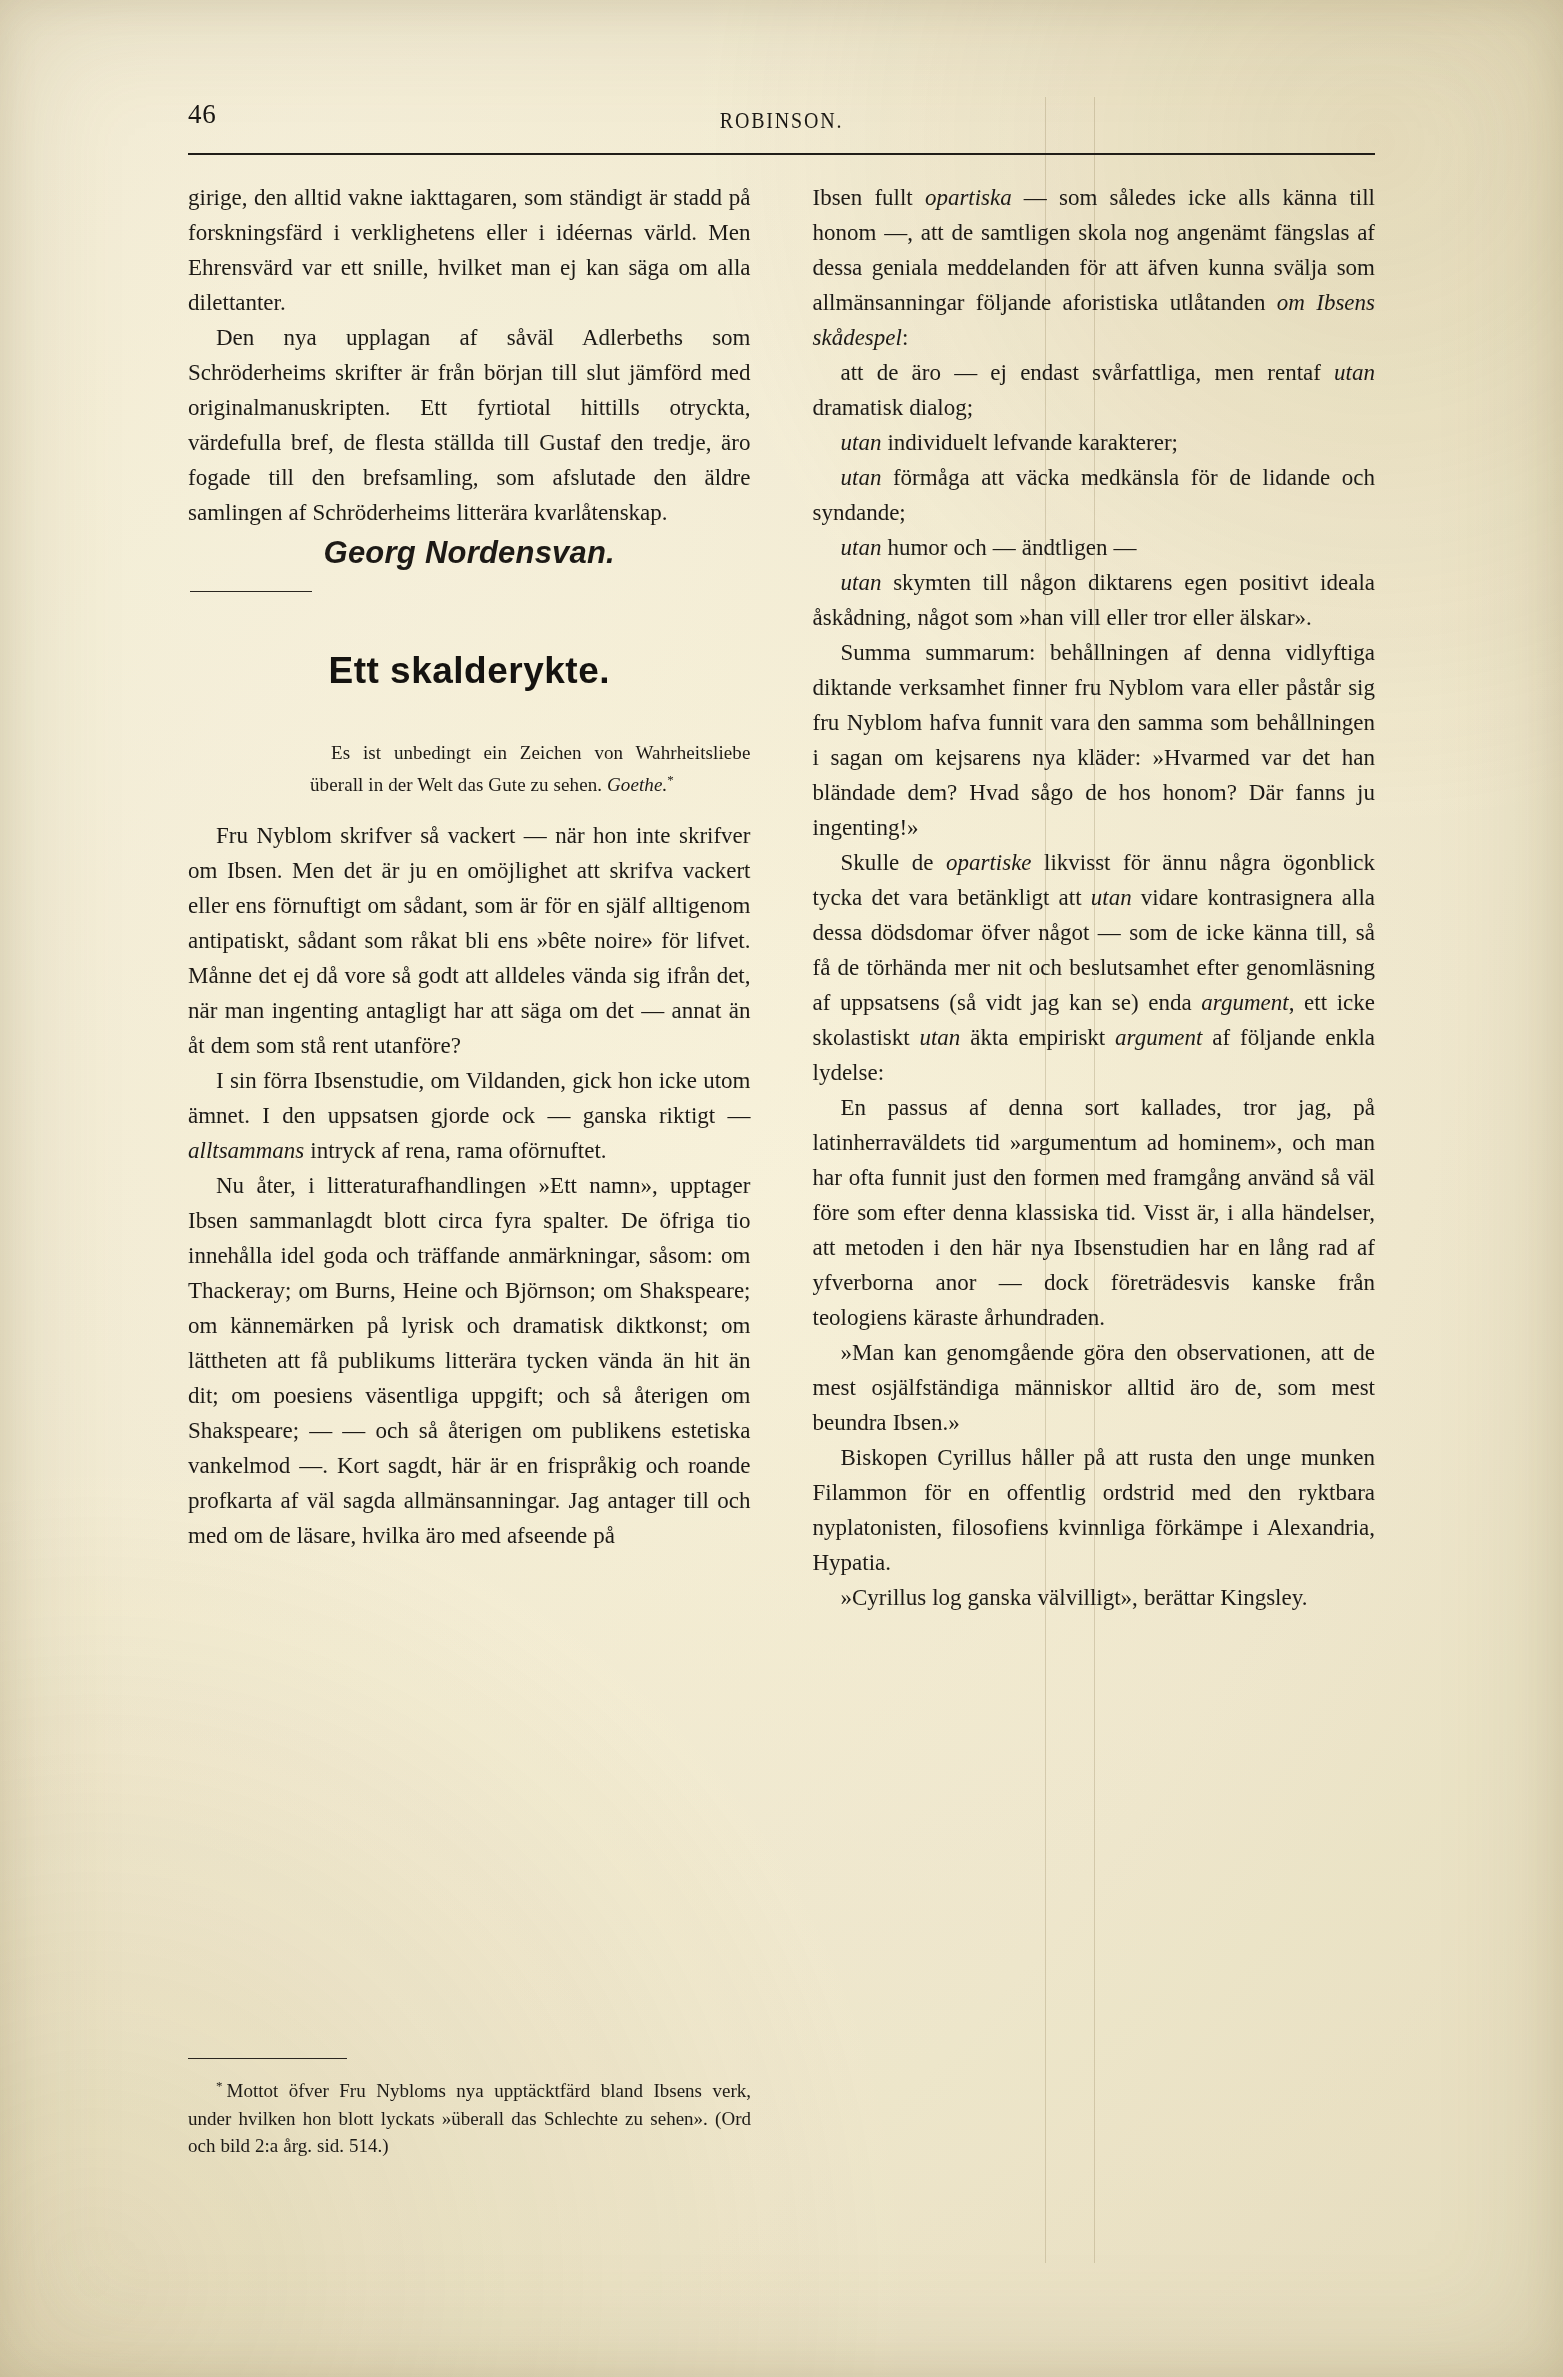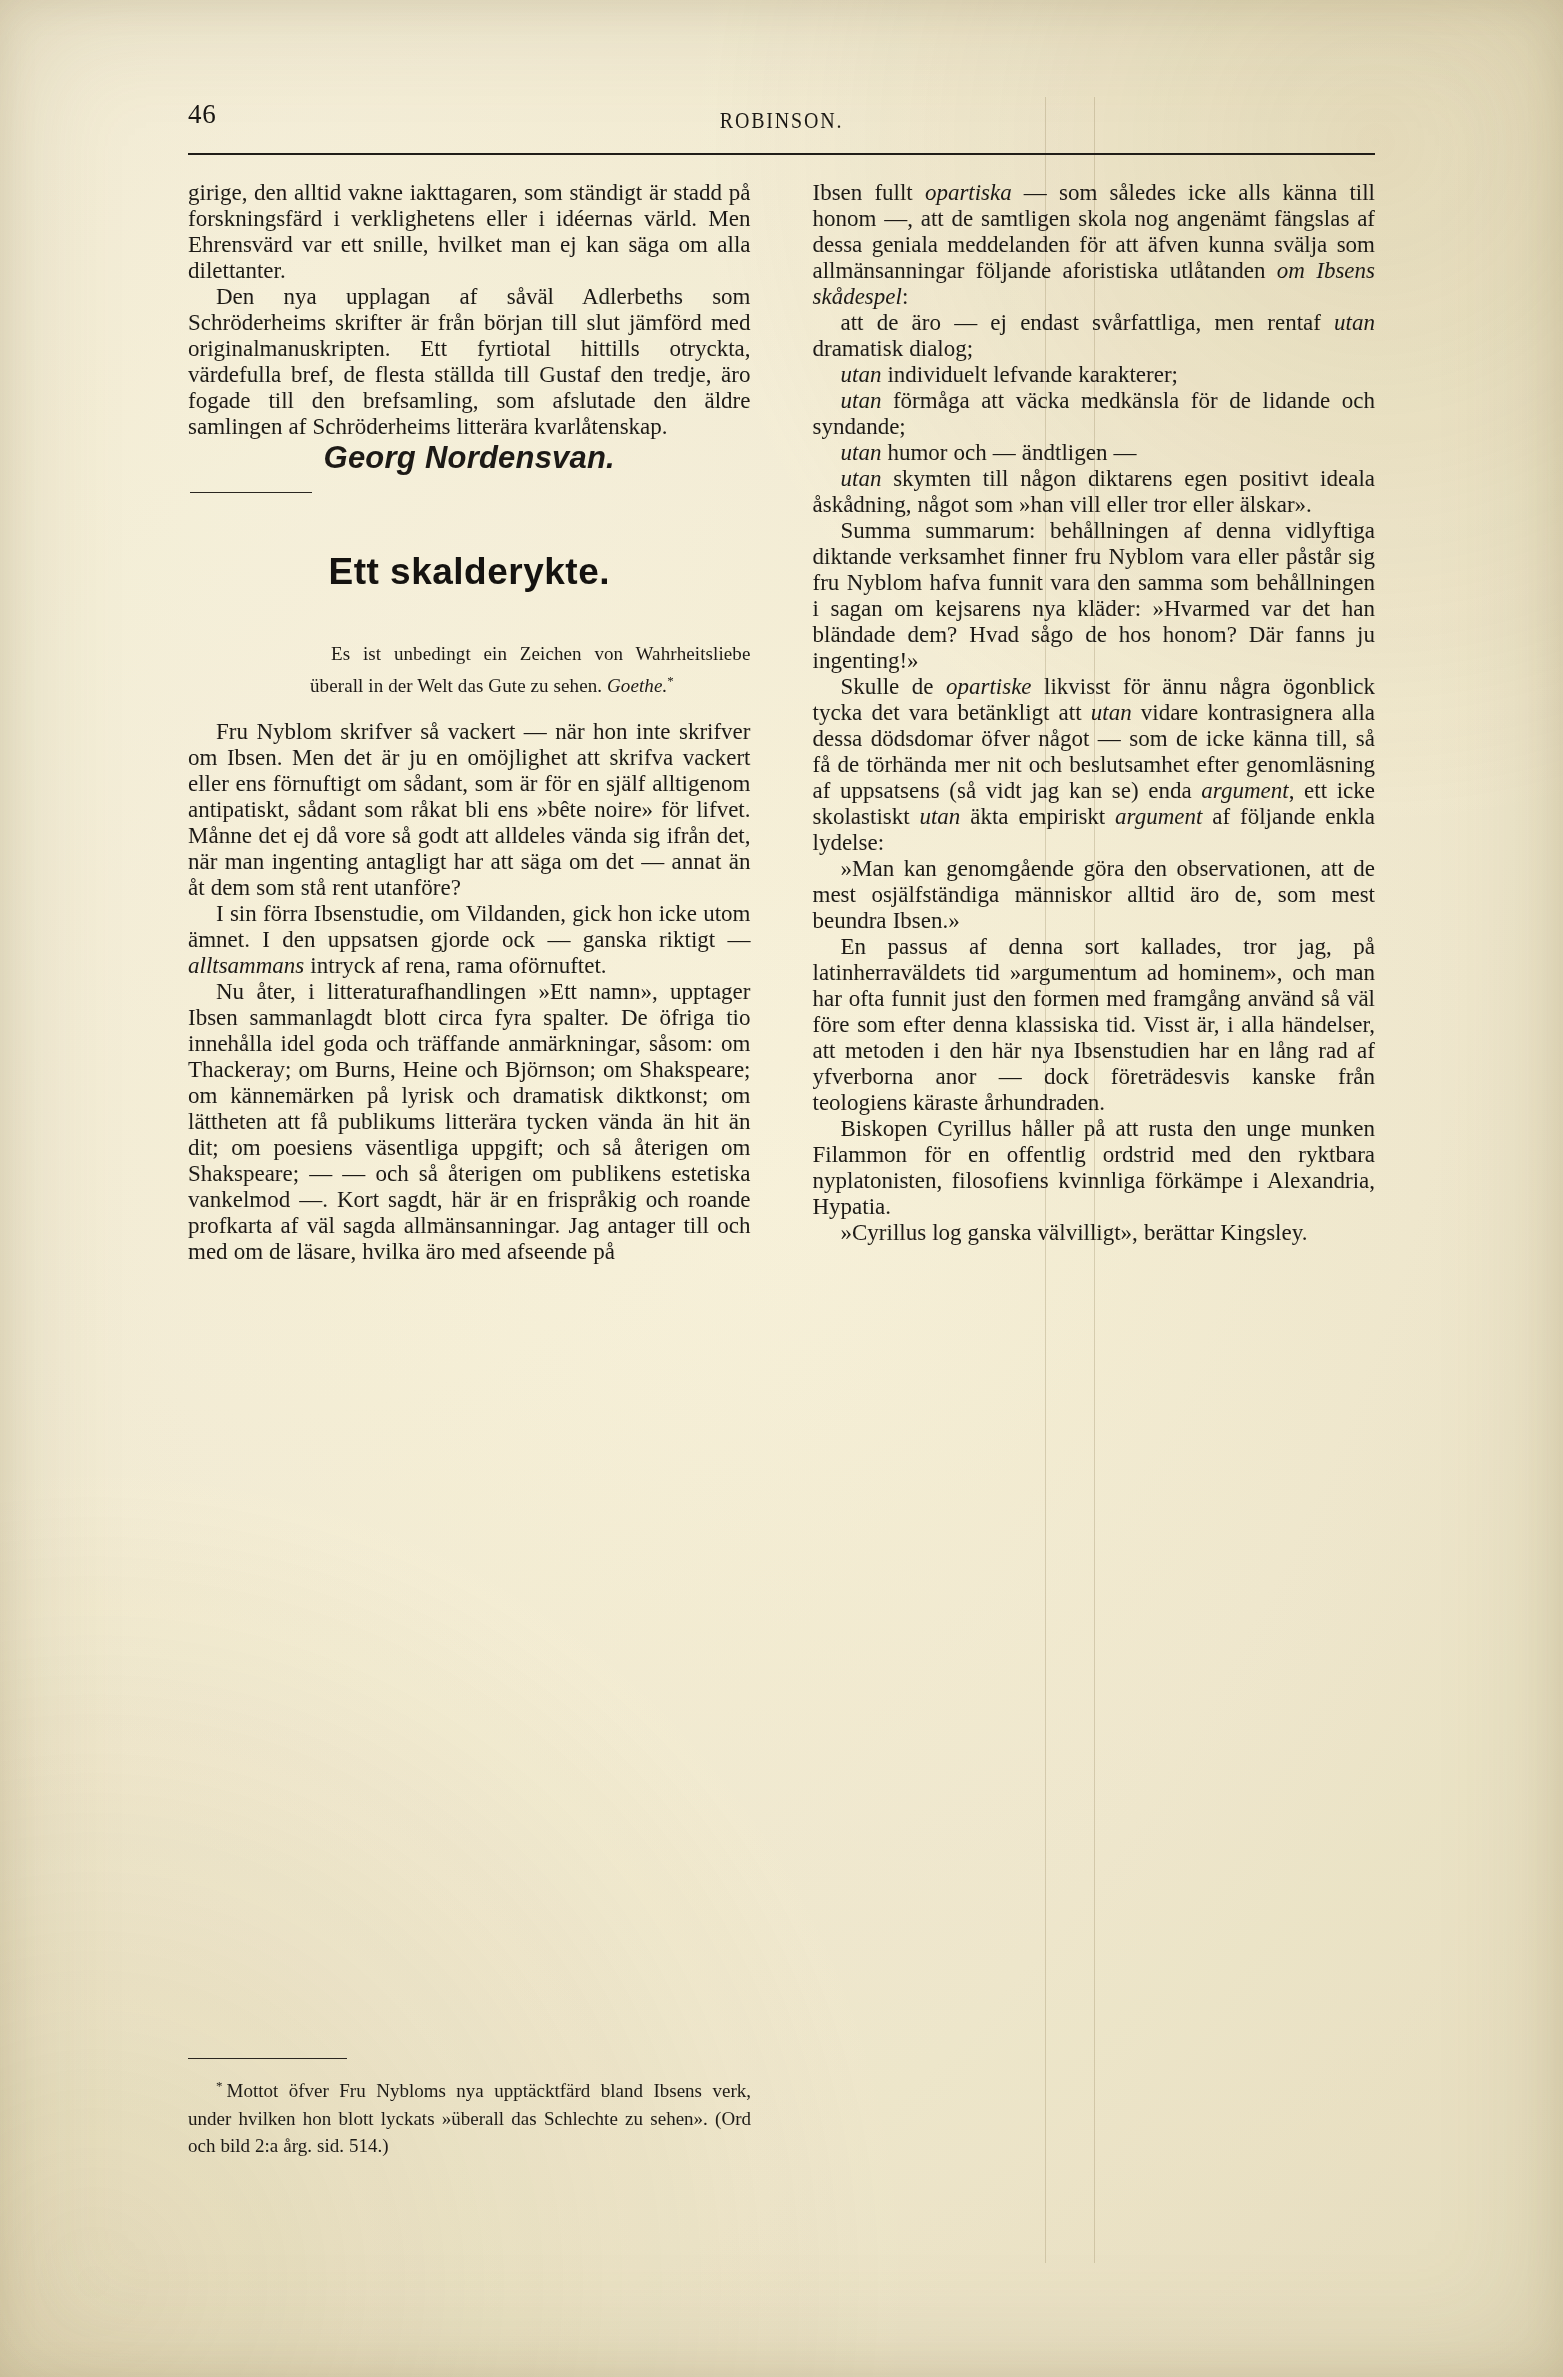--- a/index.html
+++ b/index.html
@@ -95,21 +95,21 @@
     width: 1187px;
     display: flex;
     gap: 62px;
   }
   .col {
     width: 563px;
   }
   p {
     margin: 0;
     font-size: 23px;
-    line-height: 26px;
+    line-height: 35px;
     text-align: justify;
     text-justify: inter-word;
     text-indent: 28px;
     hyphens: manual;
     word-spacing: 0.3px;
   }
   p.noindent { text-indent: 0; }
   i, em { font-style: italic; }
 
   .byline {
@@ -232,23 +232,23 @@
       <p class="verse"><span><i>utan</i> förmåga att väcka medkänsla för de lidande och syndande;</span></p>
 
       <p class="verse"><span><i>utan</i> humor och — ändtligen —</span></p>
 
       <p class="verse"><span><i>utan</i> skymten till någon diktarens egen positivt ideala åskådning, något som »han vill eller tror eller älskar».</span></p>
 
       <p><span>Summa summarum: behållningen af denna vidlyftiga diktande verksamhet finner fru Nyblom vara eller påstår sig fru Nyblom hafva funnit vara den samma som behållningen i sagan om kejsarens nya kläder: »Hvarmed var det han bländade dem? Hvad sågo de hos honom? Där fanns ju ingenting!»</span></p>
 
       <p><span>Skulle de <i>opartiske</i> likvisst för ännu några ögonblick tycka det vara betänkligt att <i>utan</i> vidare kontrasignera alla dessa dödsdomar öfver något — som de icke känna till, så få de törhända mer nit och beslutsamhet efter genomläsning af uppsatsens (så vidt jag kan se) enda <i>argument</i>, ett icke skolastiskt <i>utan</i> äkta empiriskt <i>argument</i> af följande enkla lydelse:</span></p>
 
+      <p><span>En passus af denna sort kallades, tror jag, på latinherraväldets tid »argumentum ad hominem», och man har ofta funnit just den formen med framgång använd så väl före som efter denna klassiska tid. Visst är, i alla händelser, att metoden i den här nya Ibsenstudien har en lång rad af yfverborna anor — dock företrädesvis kanske från teologiens käraste århundraden.</span></p>
+
       <p><span>»Man kan genomgående göra den observationen, att de mest osjälfständiga människor alltid äro de, som mest beundra Ibsen.»</span></p>
-
-      <p><span>En passus af denna sort kallades, tror jag, på latinherraväldets tid »argumentum ad hominem», och man har ofta funnit just den formen med framgång använd så väl före som efter denna klassiska tid. Visst är, i alla händelser, att metoden i den här nya Ibsenstudien har en lång rad af yfverborna anor — dock företrädesvis kanske från teologiens käraste århundraden.</span></p>
 
 
       <p><span>Biskopen Cyrillus håller på att rusta den unge munken Filammon för en offentlig ordstrid med den ryktbara nyplatonisten, filosofiens kvinnliga förkämpe i Alexandria, Hypatia.</span></p>
 
       <p><span>»Cyrillus log ganska välvilligt», berättar Kingsley.</span></p>
 
     </div>
   </div>
 
   <div class="footnote-wrap">

